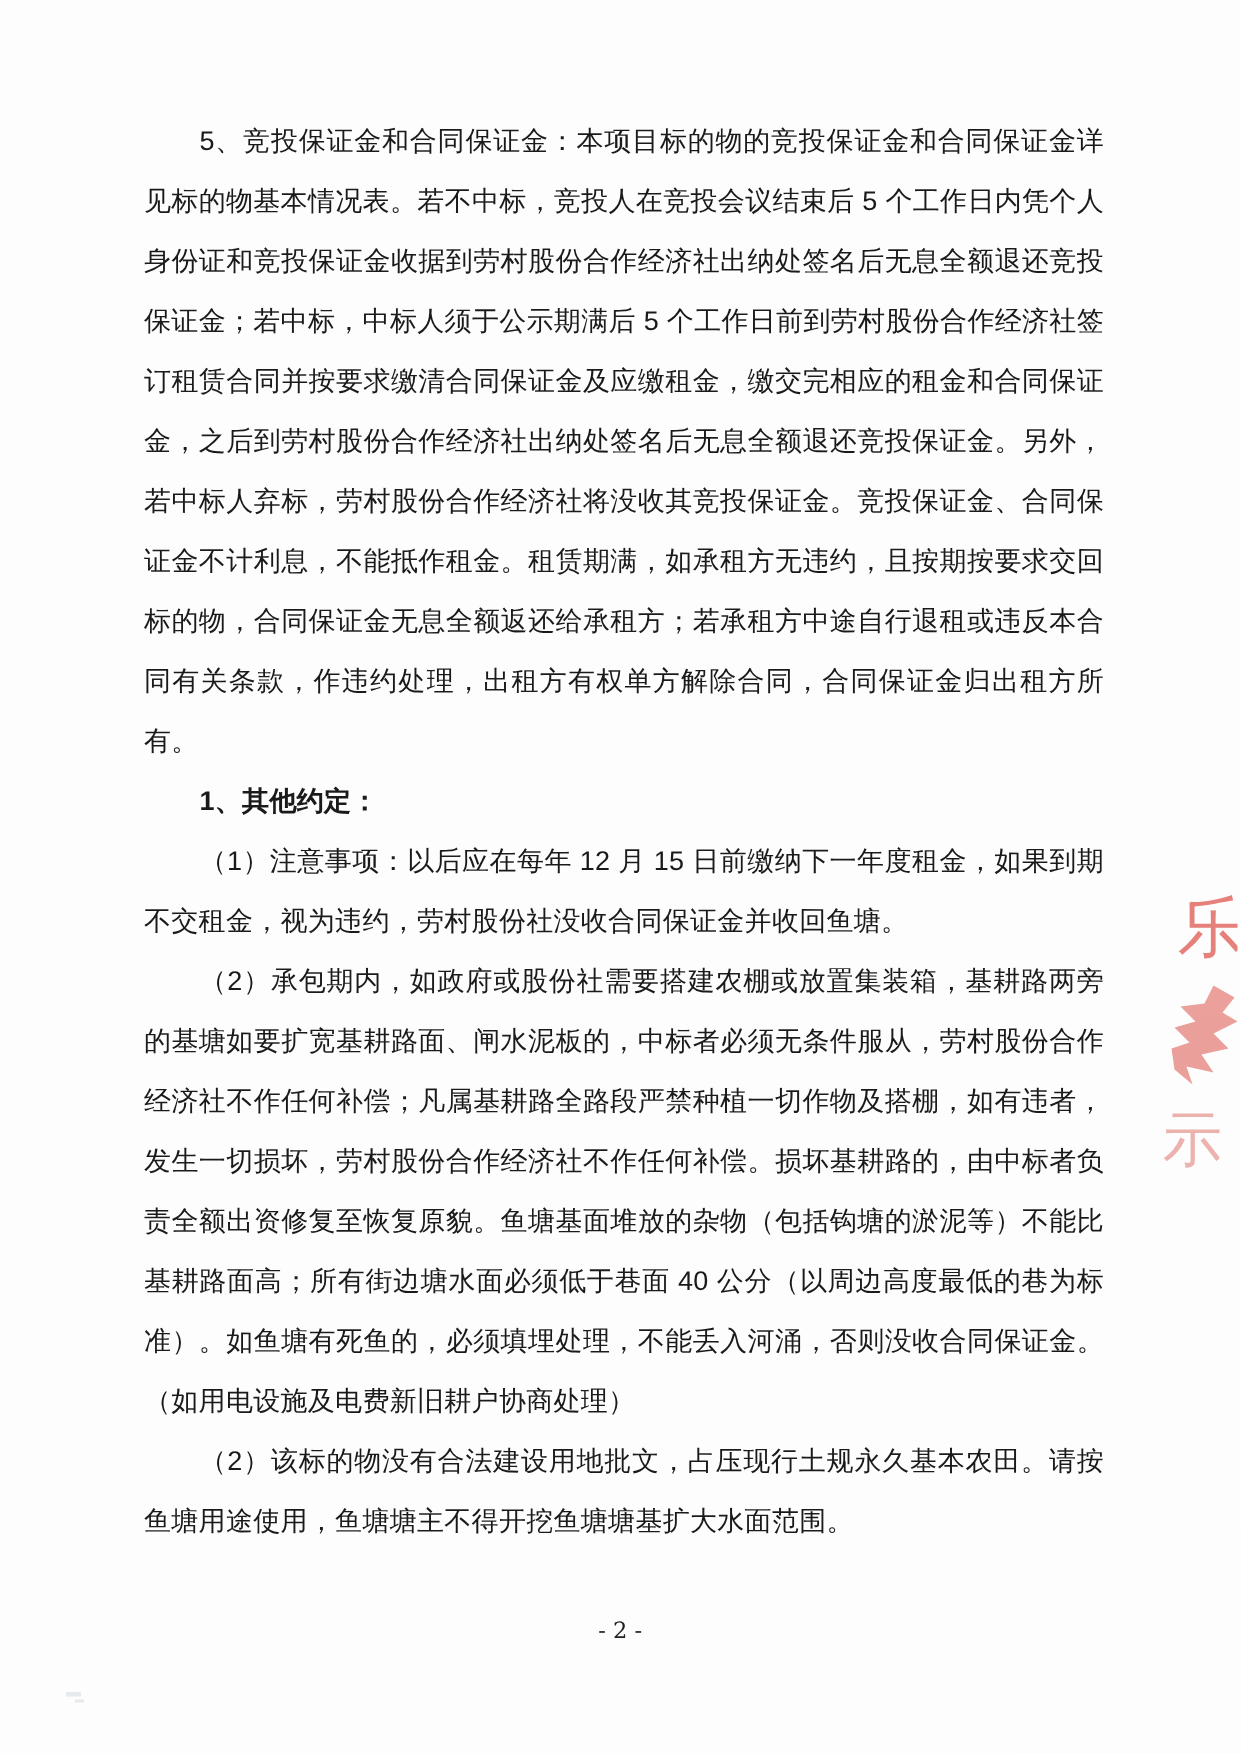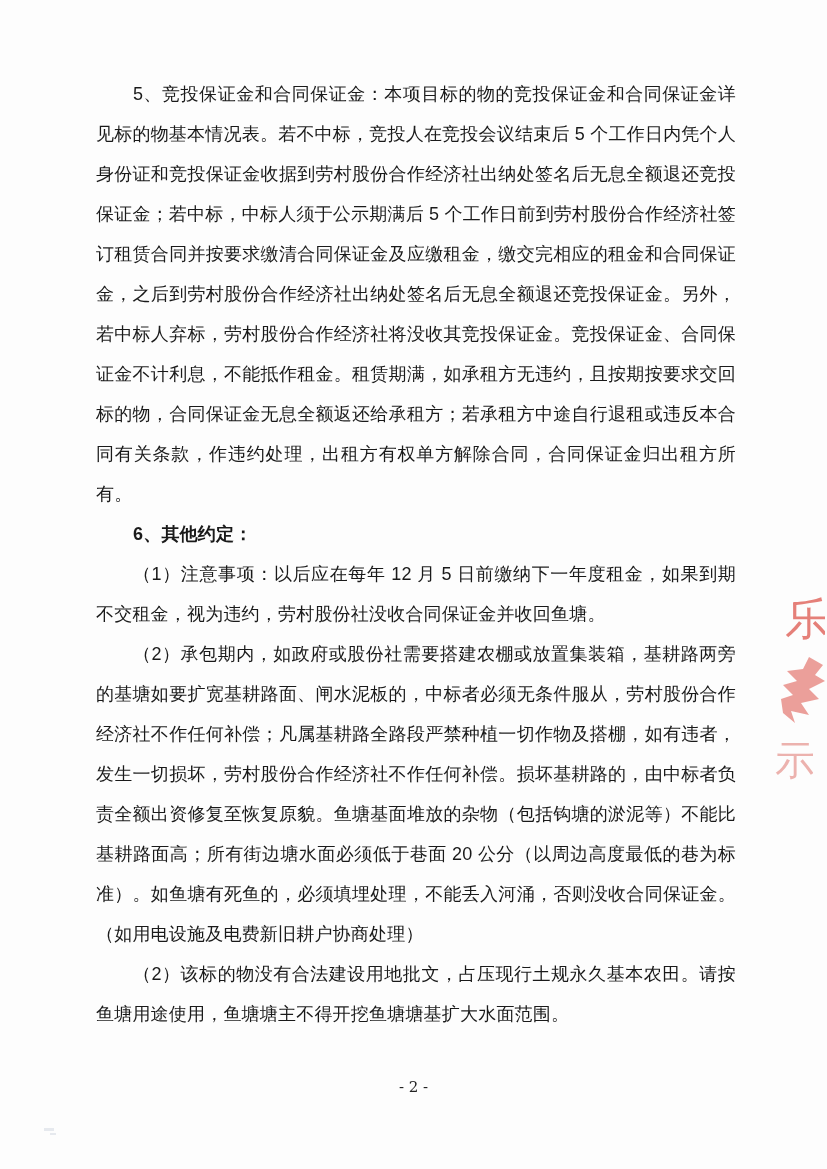--- a/index.html
+++ b/index.html
@@ -97,25 +97,25 @@
 </style>
 </head>
 <body>
 
 <div class="page">
 
   <div class="content">
 
     <p class="para indent">5、竞投保证金和合同保证金：本项目标的物的竞投保证金和合同保证金详见标的物基本情况表。若不中标，竞投人在竞投会议结束后 5 个工作日内凭个人身份证和竞投保证金收据到劳村股份合作经济社出纳处签名后无息全额退还竞投保证金；若中标，中标人须于公示期满后 5 个工作日前到劳村股份合作经济社签订租赁合同并按要求缴清合同保证金及应缴租金，缴交完相应的租金和合同保证金，之后到劳村股份合作经济社出纳处签名后无息全额退还竞投保证金。另外，若中标人弃标，劳村股份合作经济社将没收其竞投保证金。竞投保证金、合同保证金不计利息，不能抵作租金。租赁期满，如承租方无违约，且按期按要求交回标的物，合同保证金无息全额返还给承租方；若承租方中途自行退租或违反本合同有关条款，作违约处理，出租方有权单方解除合同，合同保证金归出租方所有。</p>
 
-    <p class="para indent bold-lead">6、其他约定：</p>
+    <p class="para indent bold-lead">1、其他约定：</p>
 
-    <p class="para indent">（1）注意事项：以后应在每年 12 月 5 日前缴纳下一年度租金，如果到期不交租金，视为违约，劳村股份社没收合同保证金并收回鱼塘。</p>
+    <p class="para indent">（1）注意事项：以后应在每年 12 月 15 日前缴纳下一年度租金，如果到期不交租金，视为违约，劳村股份社没收合同保证金并收回鱼塘。</p>
 
-    <p class="para indent">（2）承包期内，如政府或股份社需要搭建农棚或放置集装箱，基耕路两旁的基塘如要扩宽基耕路面、闸水泥板的，中标者必须无条件服从，劳村股份合作经济社不作任何补偿；凡属基耕路全路段严禁种植一切作物及搭棚，如有违者，发生一切损坏，劳村股份合作经济社不作任何补偿。损坏基耕路的，由中标者负责全额出资修复至恢复原貌。鱼塘基面堆放的杂物（包括钩塘的淤泥等）不能比基耕路面高；所有街边塘水面必须低于巷面 20 公分（以周边高度最低的巷为标准）。如鱼塘有死鱼的，必须填埋处理，不能丢入河涌，否则没收合同保证金。（如用电设施及电费新旧耕户协商处理）</p>
+    <p class="para indent">（2）承包期内，如政府或股份社需要搭建农棚或放置集装箱，基耕路两旁的基塘如要扩宽基耕路面、闸水泥板的，中标者必须无条件服从，劳村股份合作经济社不作任何补偿；凡属基耕路全路段严禁种植一切作物及搭棚，如有违者，发生一切损坏，劳村股份合作经济社不作任何补偿。损坏基耕路的，由中标者负责全额出资修复至恢复原貌。鱼塘基面堆放的杂物（包括钩塘的淤泥等）不能比基耕路面高；所有街边塘水面必须低于巷面 40 公分（以周边高度最低的巷为标准）。如鱼塘有死鱼的，必须填埋处理，不能丢入河涌，否则没收合同保证金。（如用电设施及电费新旧耕户协商处理）</p>
 
     <p class="para indent">（2）该标的物没有合法建设用地批文，占压现行土规永久基本农田。请按鱼塘用途使用，鱼塘塘主不得开挖鱼塘塘基扩大水面范围。</p>
 
   </div>
 
   <div class="page-number">- 2 -</div>
 
   <div class="seal seal-top">乐</div>
 
   <div class="seal seal-mid">

